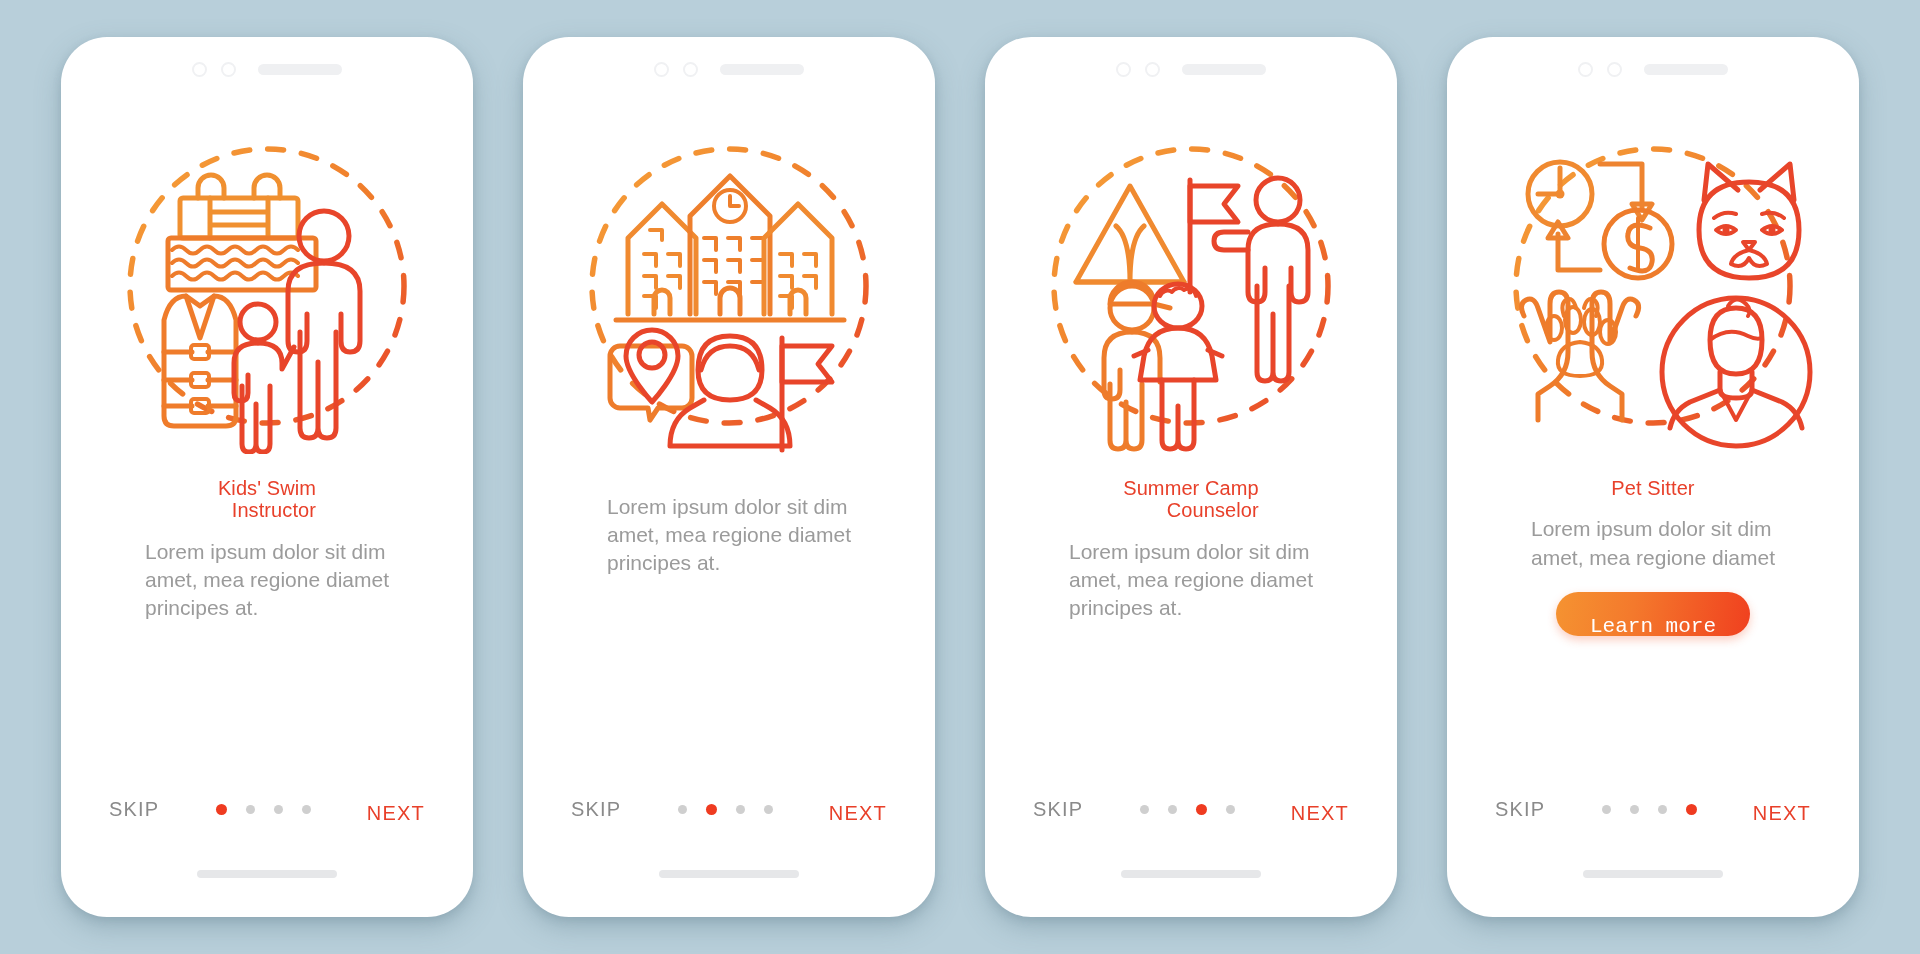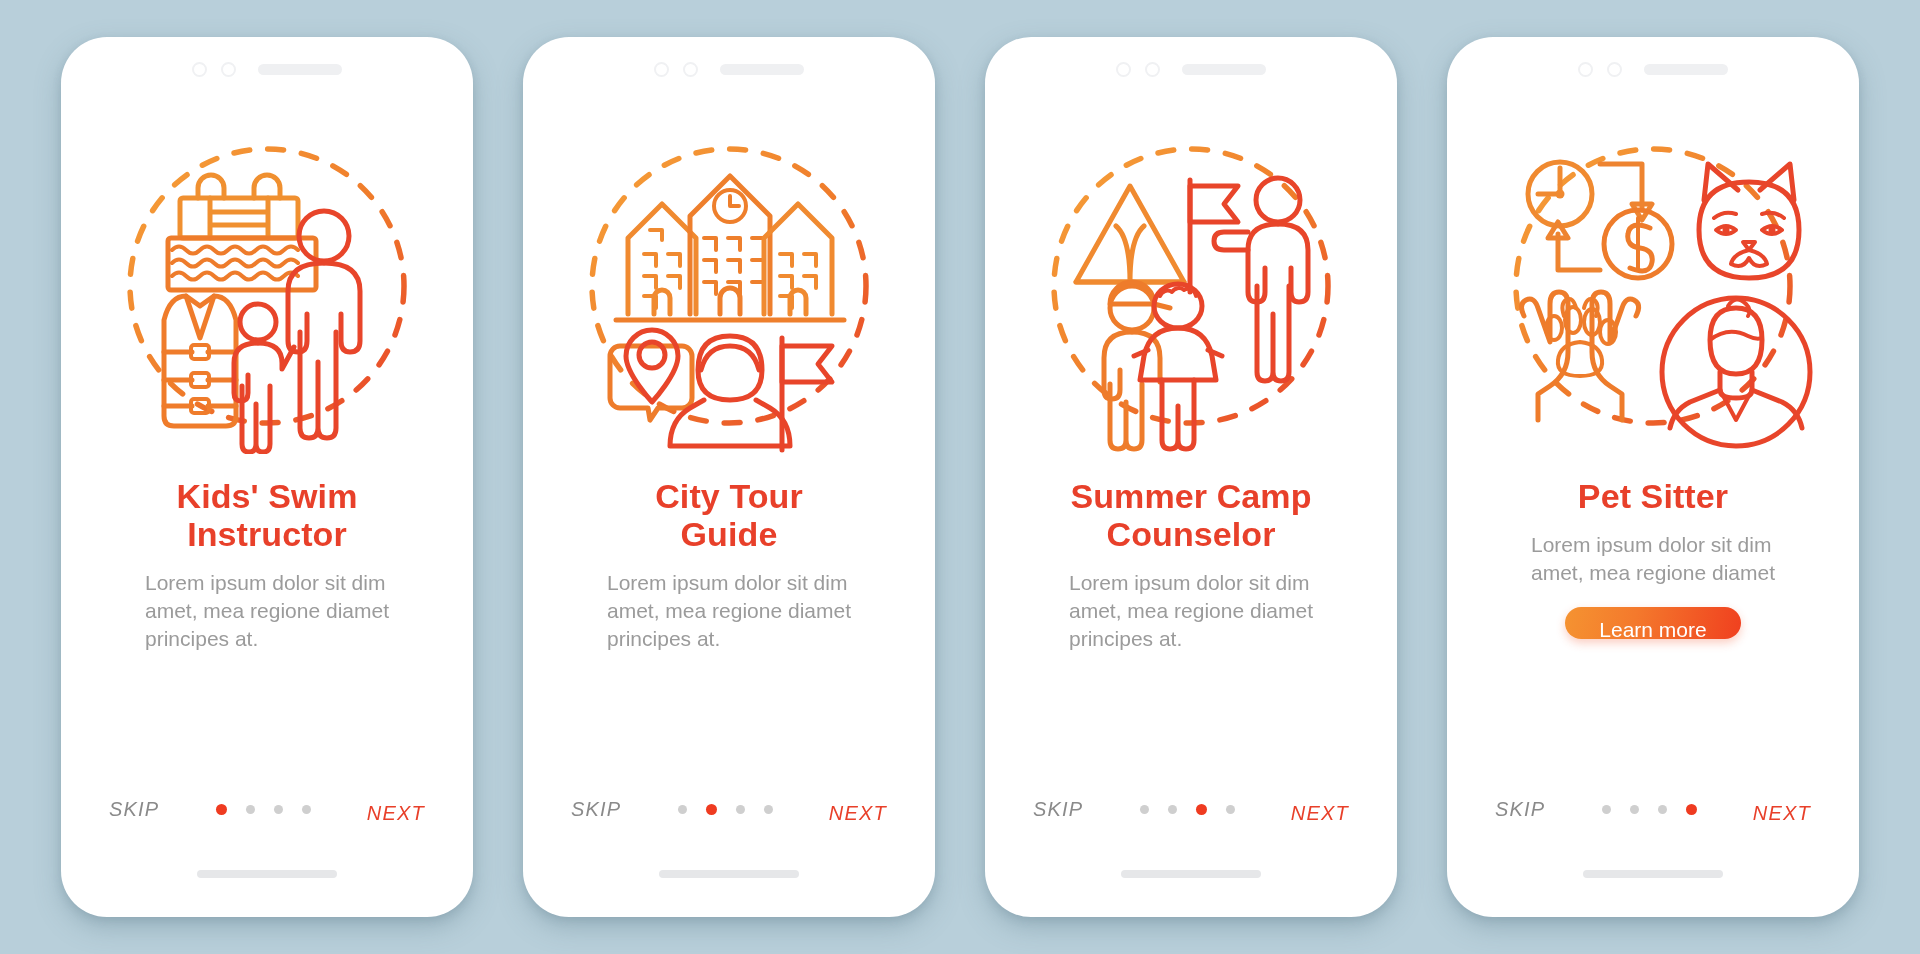--- a/index.html
+++ b/index.html
@@ -90,24 +90,24 @@
   .textblock {
     width: 100%;
     flex: none;
     display: flex;
     flex-direction: column;
     align-items: center;
     padding: 0 34px;
     box-sizing: border-box;
   }
   .title {
-    font-size: 34px;
-    font-weight: bold;
+    font-size: 20px;
+    font-weight: normal;
     line-height: 1.12;
-    text-align: center;
+    text-align: right;
     color: #e8402a;
     margin: 0;
     white-space: pre-line;
     letter-spacing: 0.1px;
   }
   .desc {
     margin: 16px 0 0 0;
     font-size: 21px;
     line-height: 1.34;
     color: #9b9b9b;
@@ -117,45 +117,44 @@
   .learn-more-wrap {
     width: 100%;
     display: flex;
     justify-content: center;
     margin-top: 20px;
   }
   .learn-more {
     border: none;
     outline: none;
     cursor: pointer;
-    padding: 0 34px;
-    height: 32px;
+    padding: 12px 34px;
+    height: 44px;
     line-height: 46px;
     border-radius: 24px;
     font-size: 21px;
     color: #ffffff;
-    font-family: Liberation Sans, sans-serif;
+    font-family: Liberation Mono, monospace;
     background: linear-gradient(100deg, #f59331 0%, #f4792c 40%, #f0401f 100%);
     box-shadow: 0 4px 10px rgba(240, 80, 35, 0.28);
     white-space: nowrap;
   }
 
   
   .spacer { flex: 1 1 auto; }
 
   .navrow {
     width: 100%;
     flex: none;
     display: flex;
     align-items: center;
     justify-content: space-between;
     padding: 0 48px;
     box-sizing: border-box;
     height: 44px;
-    font-style: italic;
   }
   .skip {
     font-size: 20px;
     letter-spacing: 1.2px;
     color: #8a8a8a;
     cursor: pointer;
     user-select: none;
   }
   .next {
     font-size: 20px;
@@ -341,22 +340,20 @@
           <path class="ln" stroke="#e8452a" d="M166 212 q-32 0 -32 34 q0 30 32 30 q32 0 32 -30 q0 -34 -32 -34 z"></path>
           <path class="ln" stroke="#e8452a" d="M137 246 q6 -24 29 -24 q23 0 29 24"></path>
           <path class="ln" stroke="#e8452a" d="M140 276 l-14 8 q-20 12 -20 38 l120 0 q0 -26 -20 -38 l-14 -8"></path>
 
           <path class="ln" stroke="#e8452a" d="M218 222 h50 l-14 18 l14 18 h-50 z"></path>
           <path class="ln" stroke="#e8452a" d="M218 214 v112"></path>
         </svg>
       </div>
 
       <div class="textblock">
-        <h2 class="title">City Tour
-Guide</h2>
         <p class="desc">Lorem ipsum dolor sit dim
 amet, mea regione diamet
 principes at.</p>
       </div>
 
       <div class="spacer"></div>
 
       <div class="navrow">
         <span class="skip">SKIP</span>
         <span class="dots">

